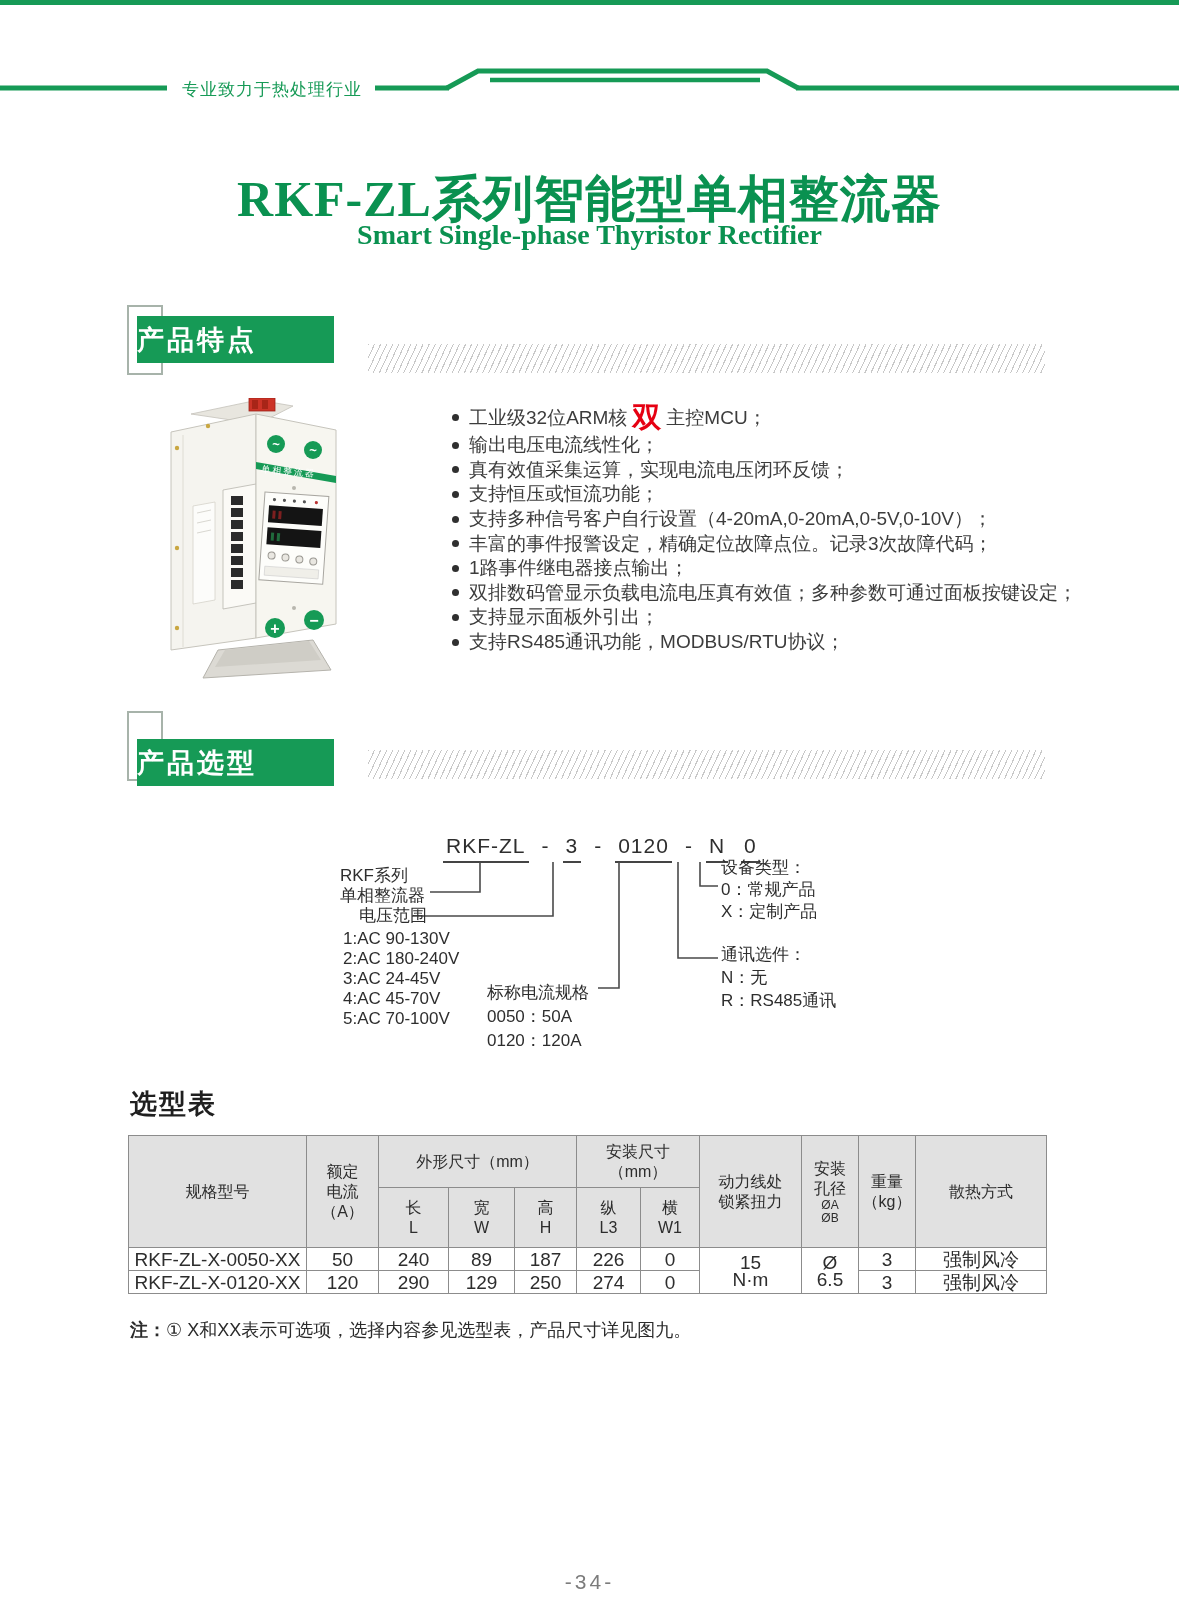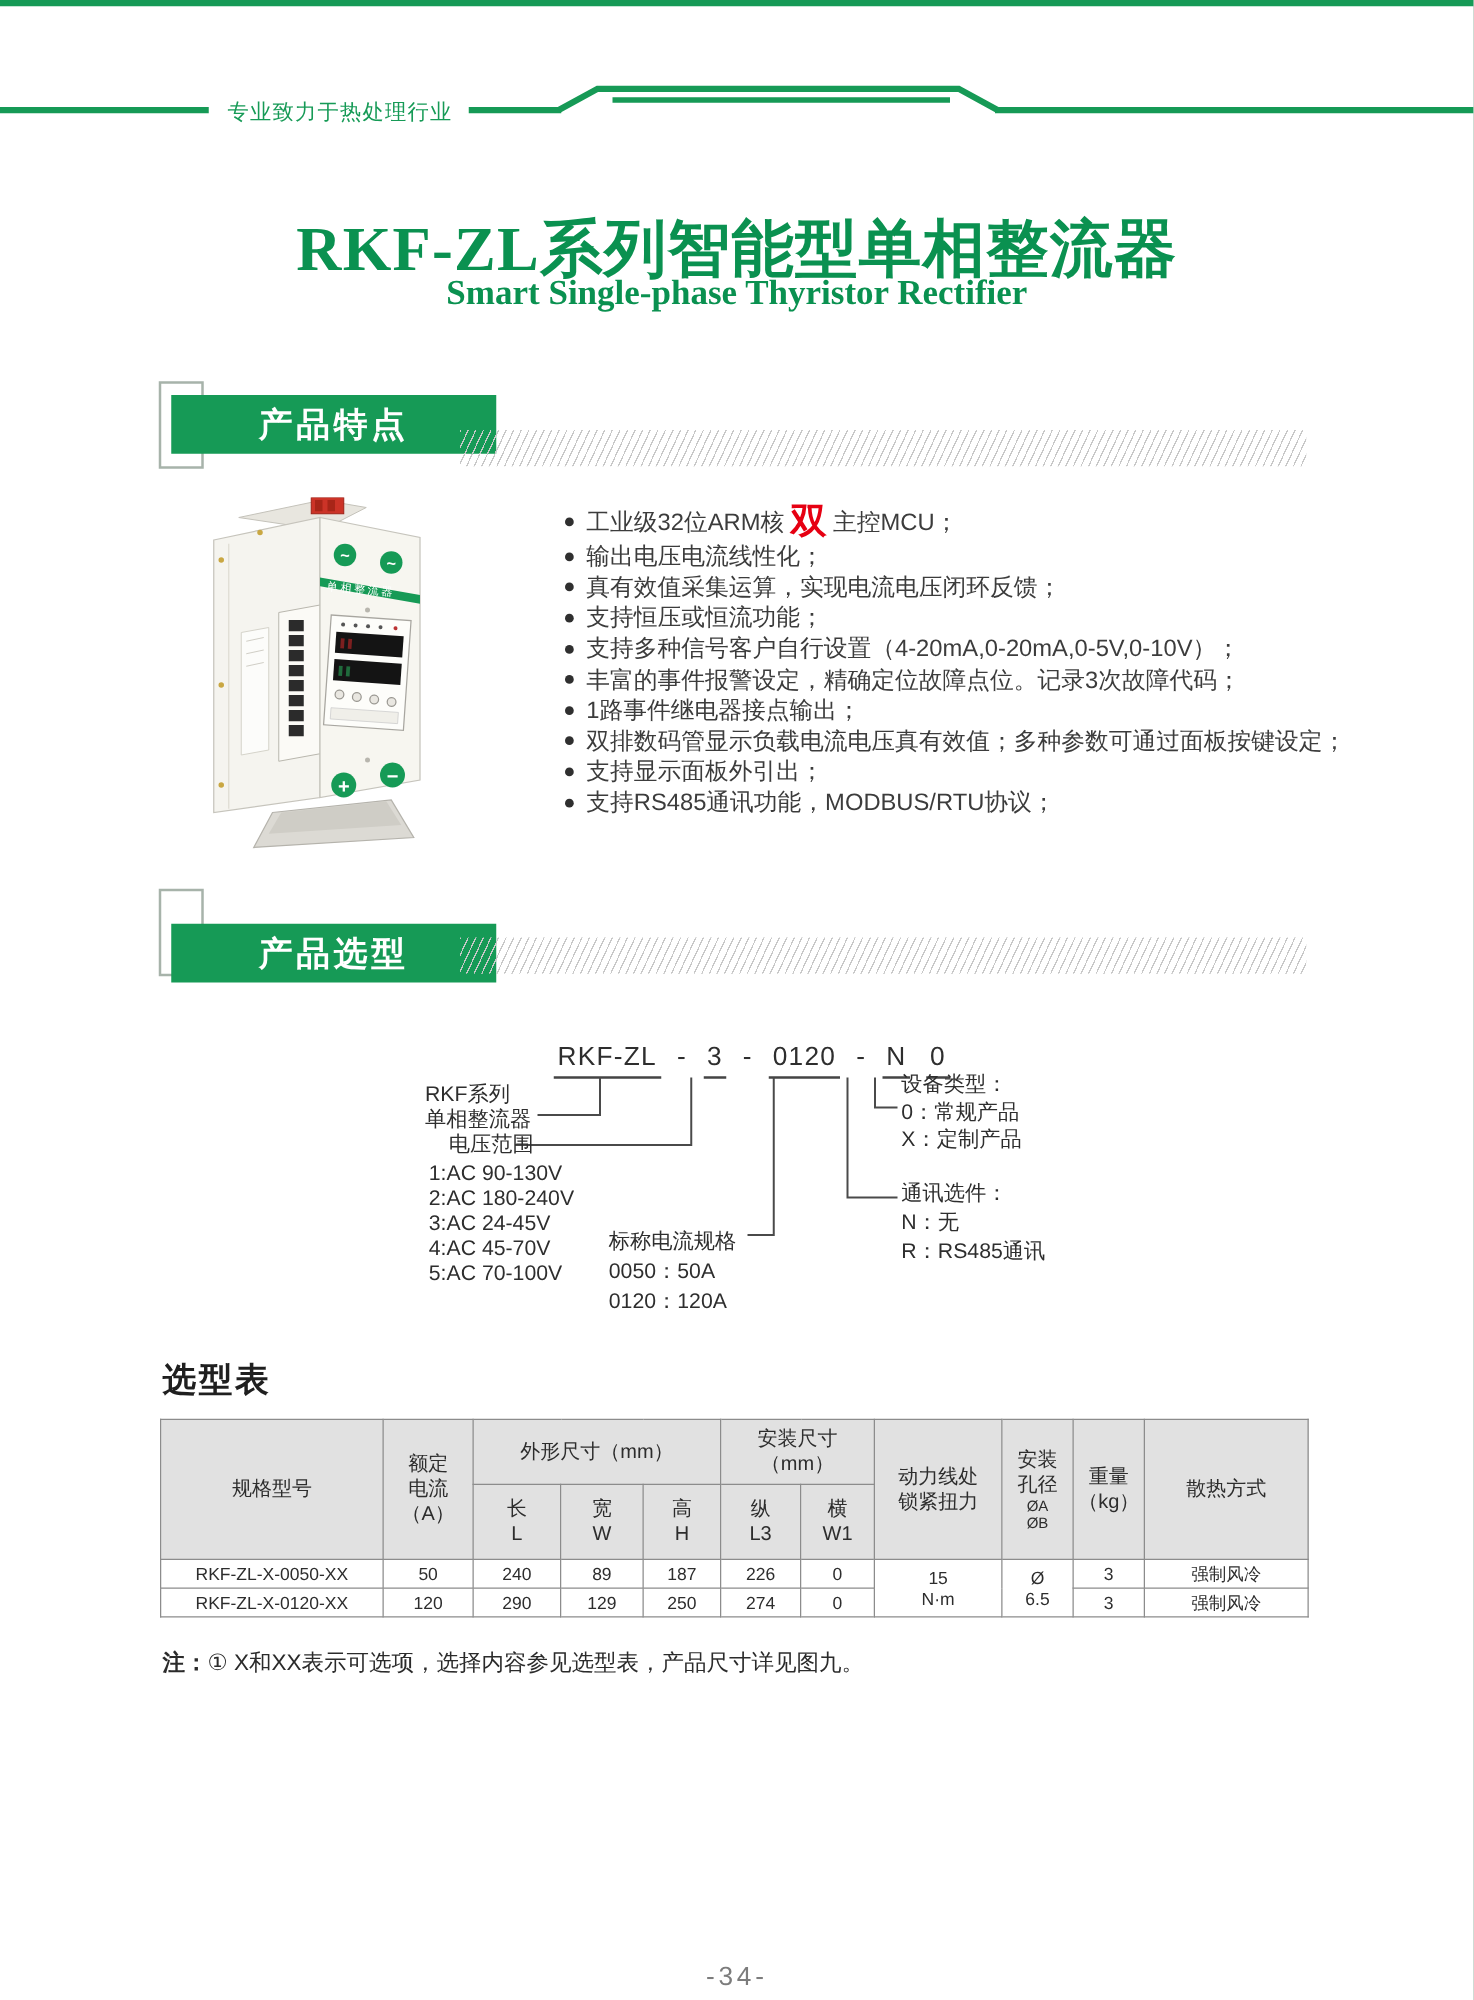--- a/index.html
+++ b/index.html
@@ -13,21 +13,21 @@
   .tagline{left:182px;top:78px;font-size:17px;color:#169a56;letter-spacing:1px;}
 
   
   .title-zh{left:0;top:166px;width:100%;text-align:center;font-family:"Liberation Serif",serif;
             font-weight:bold;font-size:50px;color:#0a9150;letter-spacing:1px;}
   .title-en{left:0;top:219px;width:100%;text-align:center;font-family:"Liberation Serif",serif;
             font-weight:bold;font-size:28px;color:#0a9150;}
 
   
   .bracket{width:32px;height:66px;border:2px solid #a7b3aa;background:transparent;}
-  .greenbox{width:260px;height:47px;background:#169a56;display:flex;align-items:center;justify-content:center;
+  .greenbox{width:197px;height:47px;background:#169a56;display:flex;align-items:center;
             color:#fff;font-size:27px;font-weight:bold;letter-spacing:3px;}
   .hatch{width:677px;height:29px;
          background:repeating-linear-gradient(115deg,#c8c8c8 0 1px,transparent 1px 5.5px);}
 
   
   .features{left:452px;top:404px;width:610px;}
   .feat{display:flex;align-items:center;height:24.6px;font-size:19px;color:#3c3c3c;white-space:nowrap;}
   .feat.first{height:27px;margin-bottom:2px;}
   .dot{width:7px;height:7px;border-radius:50%;background:#2f2f2f;margin-right:10px;flex:none;}
   .hl{font-size:29px;font-weight:bold;color:#e60012;margin:0 5px;line-height:1;}
@@ -37,21 +37,21 @@
             letter-spacing:1px;white-space:nowrap;}
   .code-row .u{border-bottom:2px solid #444;padding:0 3px 3px 3px;}
   .dg{font-size:17px;color:#2e2e2e;white-space:nowrap;}
 
   
   .tbl-heading{left:130px;top:1086px;font-size:27px;font-weight:bold;color:#1f1f1f;letter-spacing:2px;}
   table.sel{position:absolute;left:128px;top:1135px;border-collapse:collapse;table-layout:fixed;}
   table.sel th,table.sel td{border:1px solid #8c8c8c;text-align:center;vertical-align:middle;
             font-weight:normal;padding:0;}
   table.sel th{background:#e1e1e1;font-size:16px;line-height:20px;color:#2d2d2d;}
-  table.sel td{background:#fff;font-size:14px;color:#2d2d2d;line-height:17px;}
+  table.sel td{background:#fff;font-size:19px;color:#2d2d2d;line-height:17px;}
   .small{font-size:12px;line-height:13px;}
 
   .note{left:130px;top:1318px;font-size:18px;color:#2b2b2b;}
   .note b{font-weight:bold;}
   .pagenum{left:0;top:1570px;width:100%;text-align:center;font-size:21px;color:#7c7c7c;letter-spacing:3px;}
 </style>
 </head>
 <body>
 
 <div class="page">

